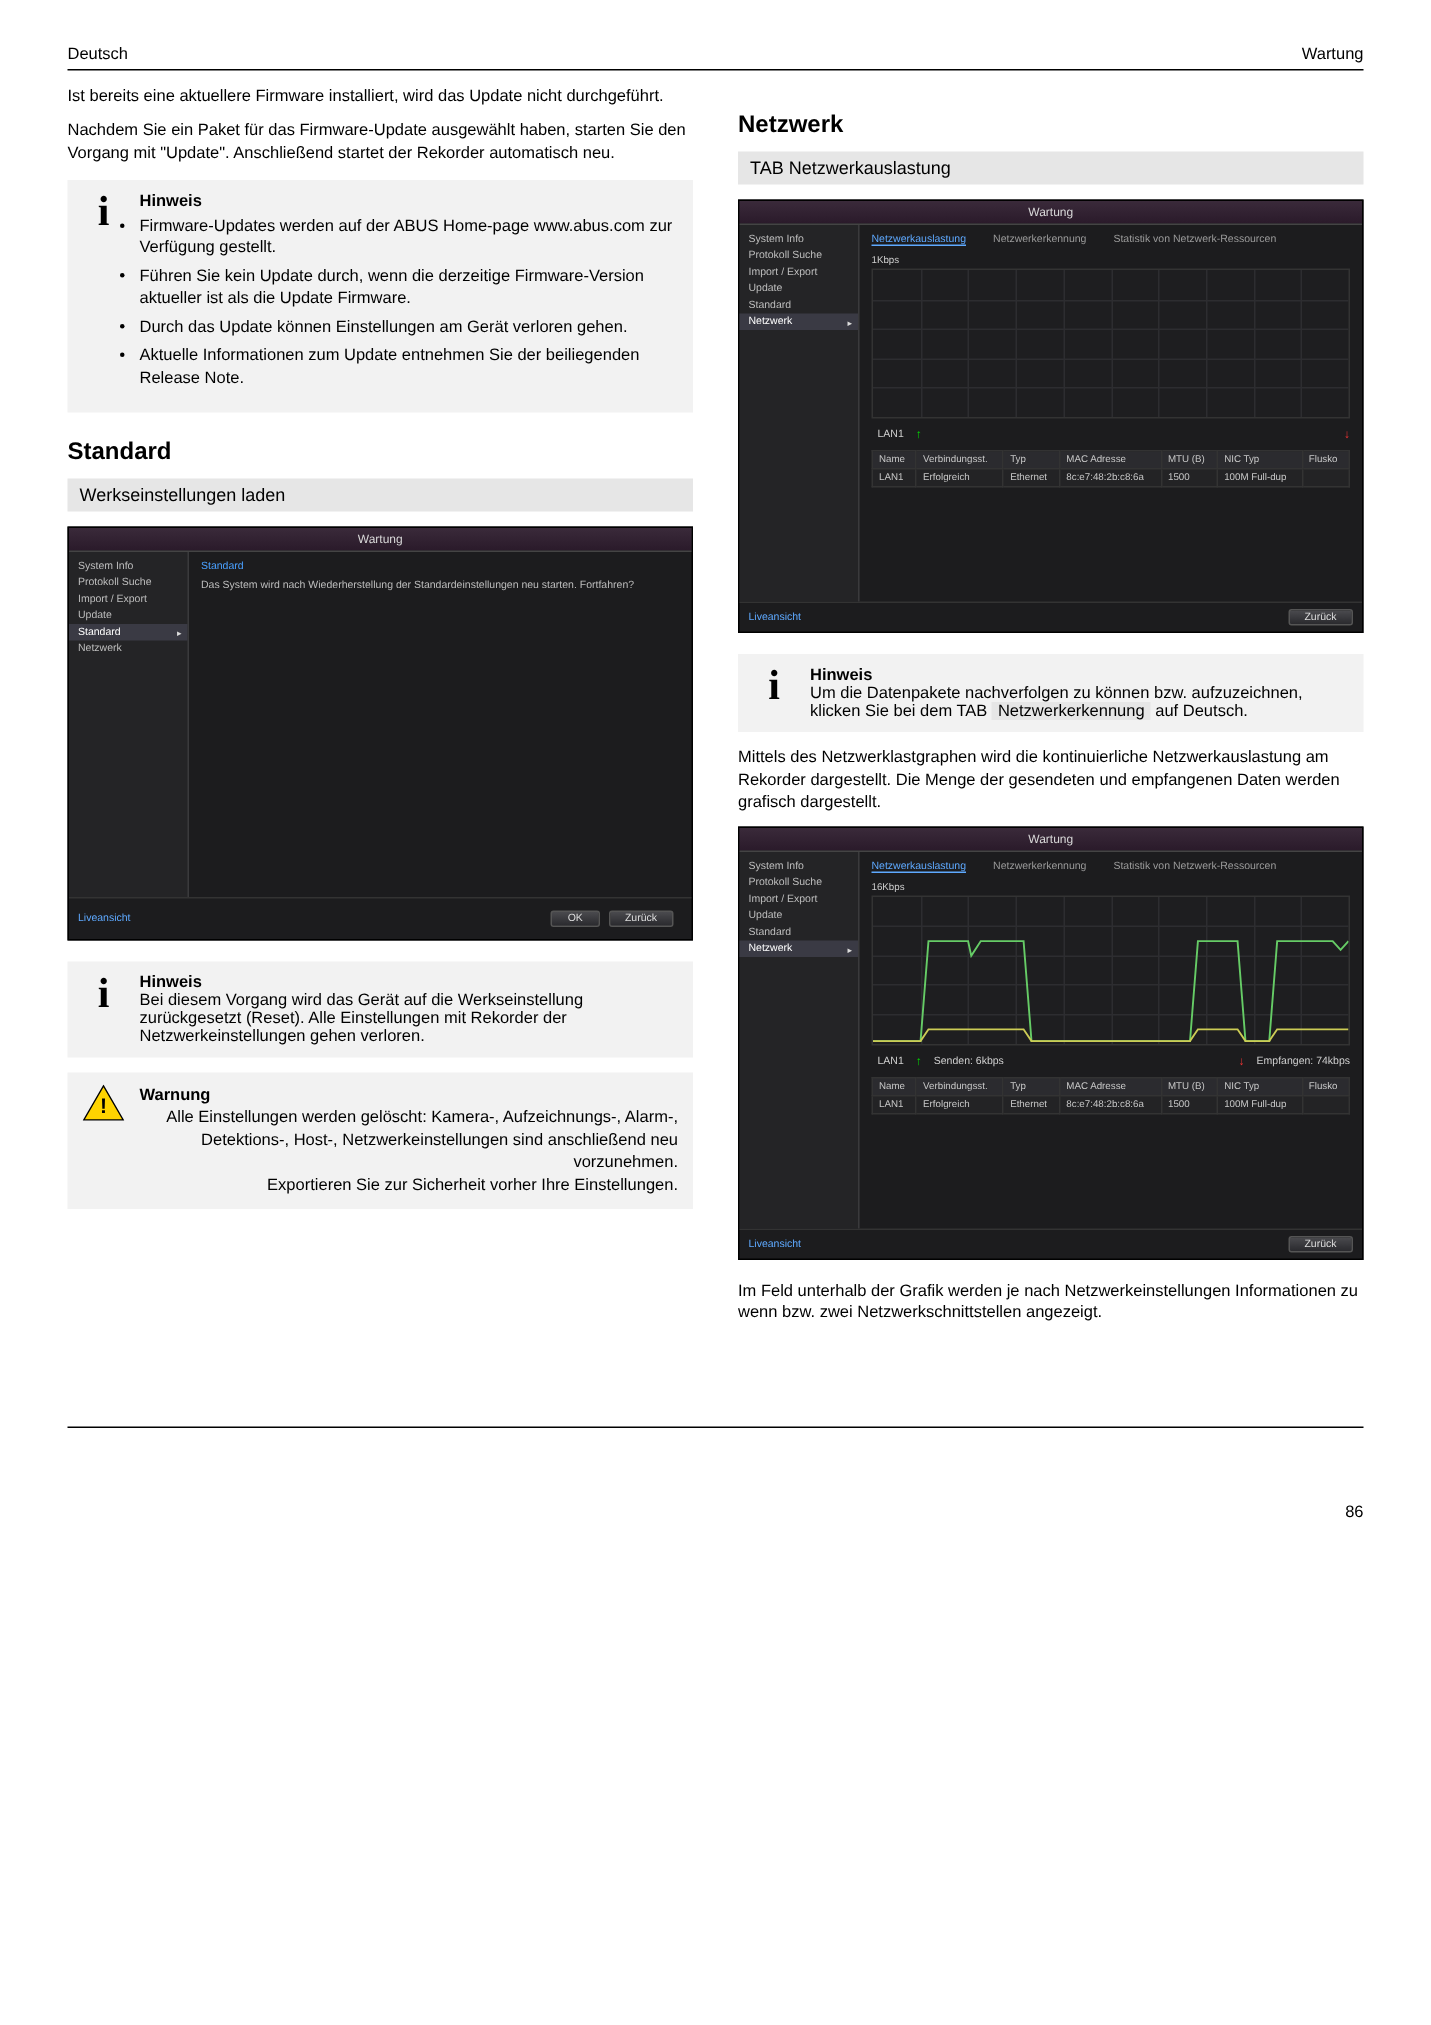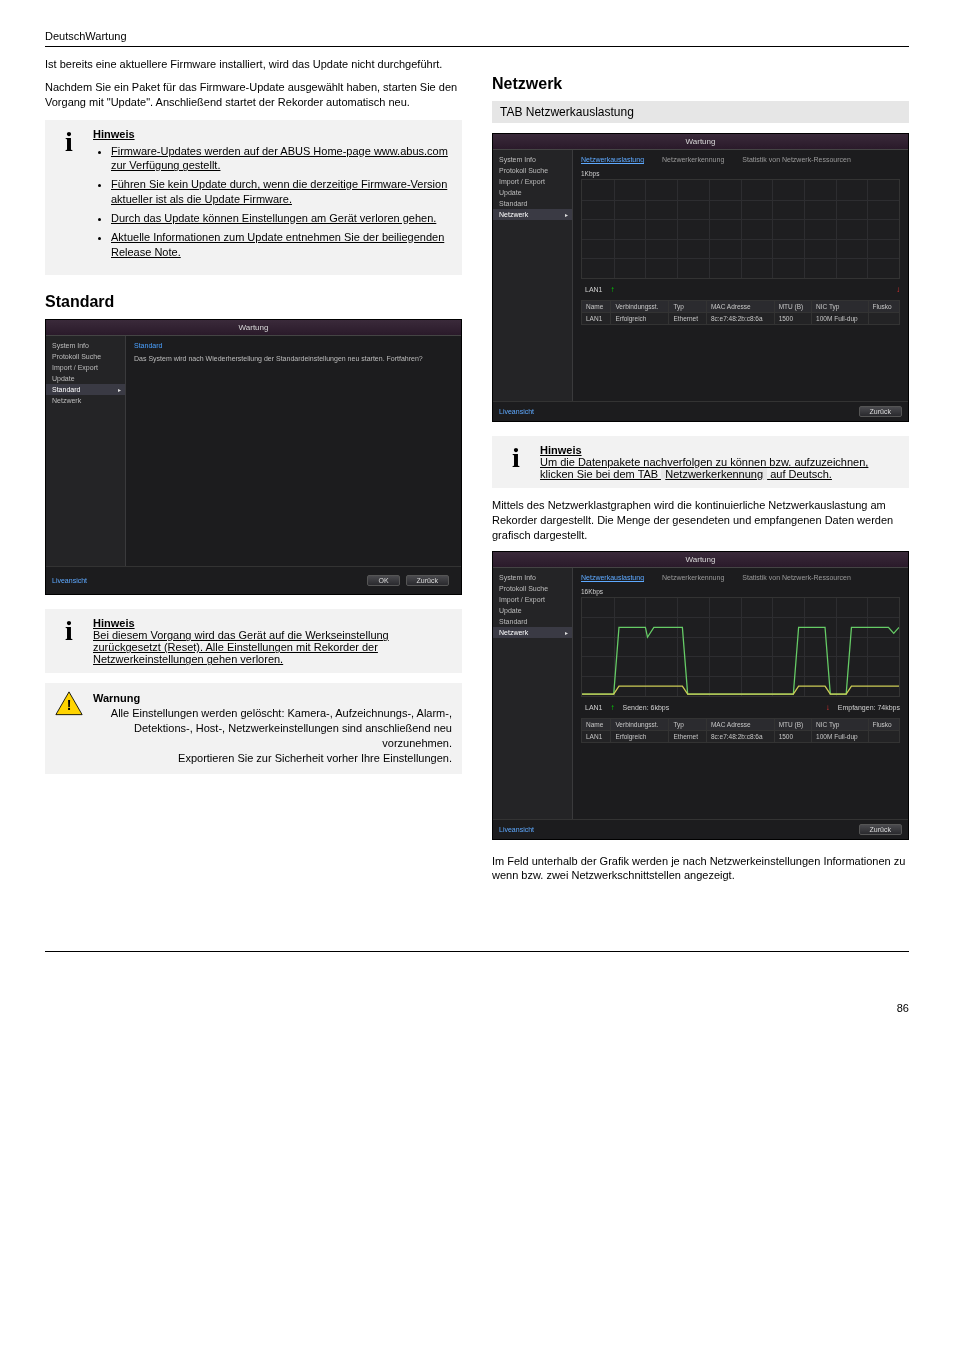--- a/index.html
+++ b/index.html
@@ -6,29 +6,29 @@
   body {
     font-family: Arial, Helvetica, sans-serif;
     font-size: 11px;
     color: #000;
     background: #fff;
     width: 954px;
     margin: 0 auto;
     padding: 30px 45px;
   }
   .hr { border-top: 1px solid #000; margin: 4px 0 10px; }
-  .header { display: flex; font-size: 11px; margin-bottom: 2px; }
+  .header { display: flex; justify-content: space-between; font-size: 11px; margin-bottom: 2px; }
   .two-col { display: flex; gap: 30px; }
   .col { flex: 1; min-width: 0; }
   .col p { margin-bottom: 8px; line-height: 1.35; }
-  .bullets { list-style: disc; margin-left: 18px; margin-bottom: 8px; }
+  .bullets { list-style: disc; margin-bottom: 8px; }
   .bullets li { margin-bottom: 4px; line-height: 1.35; }
   .info-box { display: flex; gap: 10px; background: #f2f2f2; padding: 8px 10px; margin: 10px 0; align-items: flex-start; }
   .info-box .icon { font-family: Georgia, serif; font-weight: bold; font-size: 28px; line-height: 1; width: 28px; text-align: center; flex-shrink: 0; }
-  .info-box .body { flex: 1; text-decoration: underline; }
+  .info-box .body { flex: 1; }
   .info-box .body .bullets { margin-top: 4px; }
   .warn-box { display: flex; gap: 10px; background: #f2f2f2; padding: 8px 10px; margin: 10px 0; align-items: flex-start; }
   .warn-box .icon { width: 28px; height: 26px; flex-shrink: 0; }
   .warn-box .body { flex: 1; line-height: 1.35; }
   .section-title { font-size: 16px; font-weight: bold; margin: 18px 0 8px; }
   .gray-bar { background: #e6e6e6; padding: 4px 8px; font-size: 12px; margin: 6px 0 10px; }
   .gray-bar-inline { background: #e6e6e6; padding: 0 4px; }
   .footer { display: flex; justify-content: space-between; align-items: flex-end; font-size: 11px; margin-top: 50px; }
 
   
@@ -92,20 +92,21 @@
         <ul class="bullets">
           <li>Firmware-Updates werden auf der ABUS Home-page www.abus.com zur Verfügung gestellt.</li>
           <li>Führen Sie kein Update durch, wenn die derzeitige Firmware-Version aktueller ist als die Update Firmware.</li>
           <li>Durch das Update können Einstellungen am Gerät verloren gehen.</li>
           <li>Aktuelle Informationen zum Update entnehmen Sie der beiliegenden Release Note.</li>
         </ul>
       </div>
     </div>
 
     <div class="section-title">Standard</div>
+    <div class="gray-bar">Werkseinstellungen laden</div>
 
     <div class="screenshot shot-standard">
       <div class="shot-title">Wartung</div>
       <div class="shot-body">
         <div class="shot-side">
           <div class="item">System Info</div>
           <div class="item">Protokoll Suche</div>
           <div class="item">Import / Export</div>
           <div class="item">Update</div>
           <div class="item active">Standard</div>

